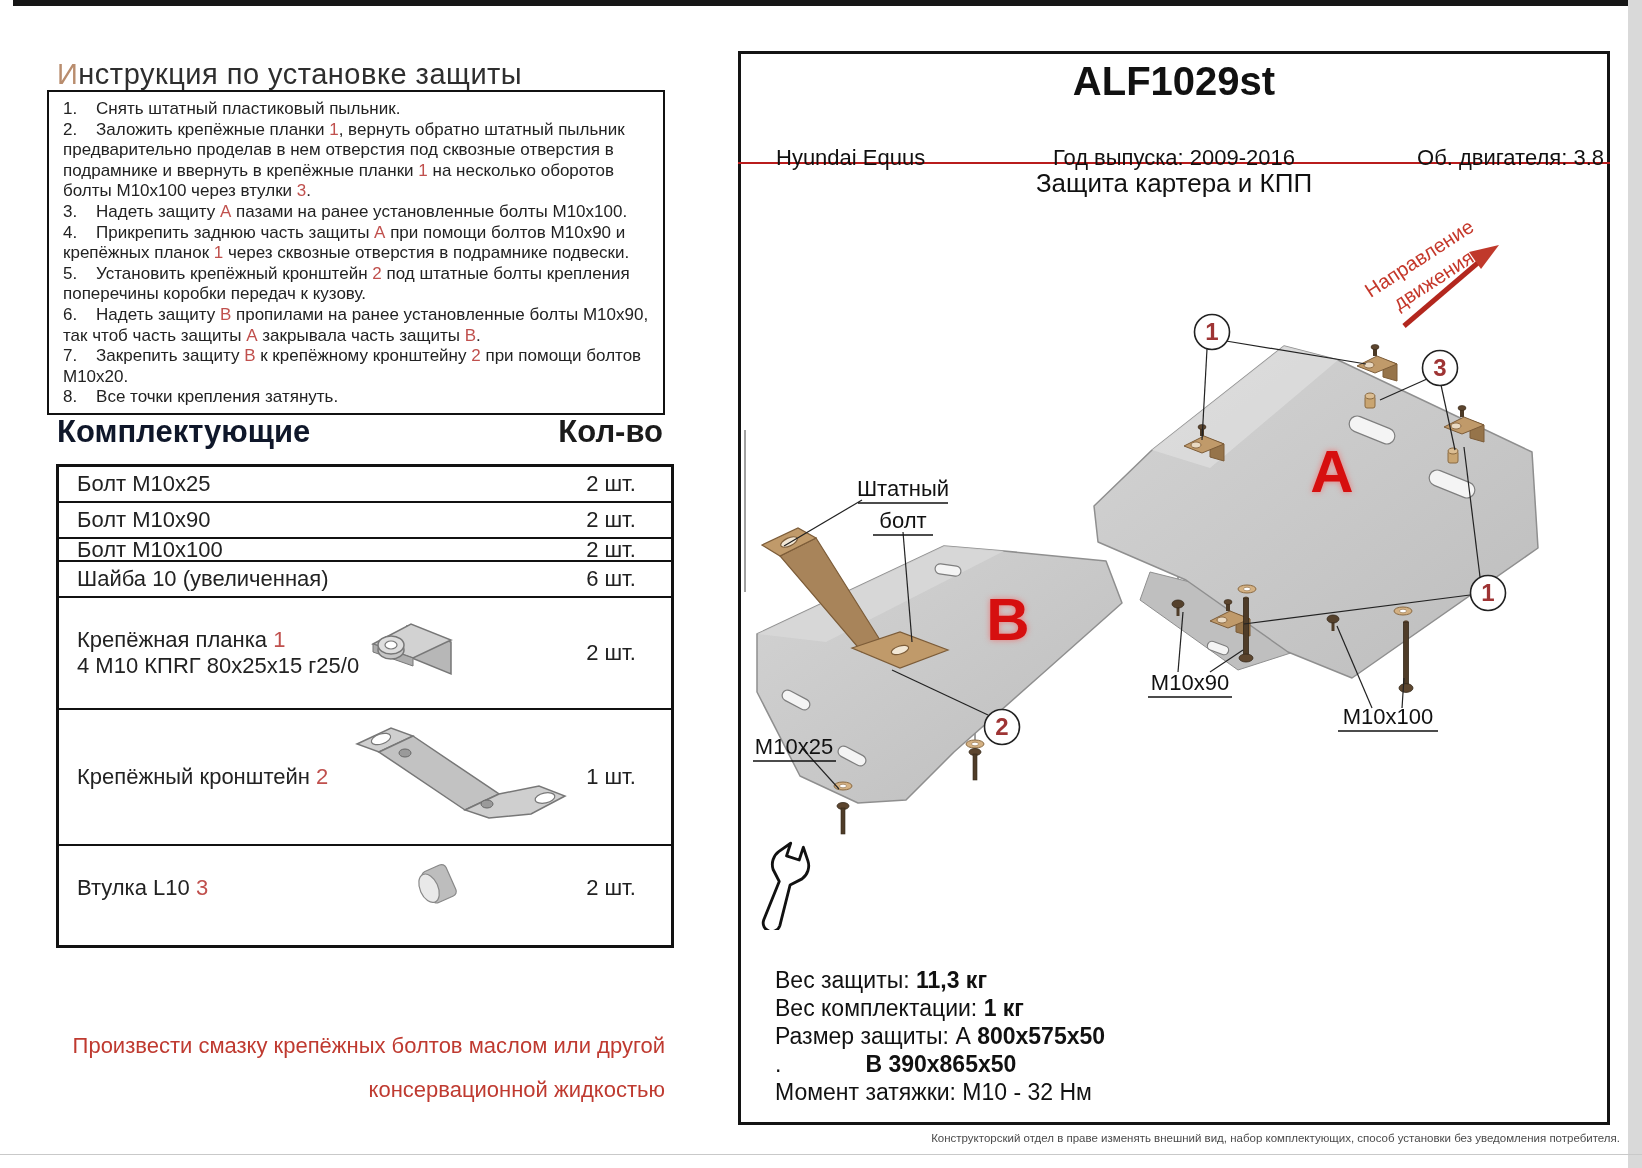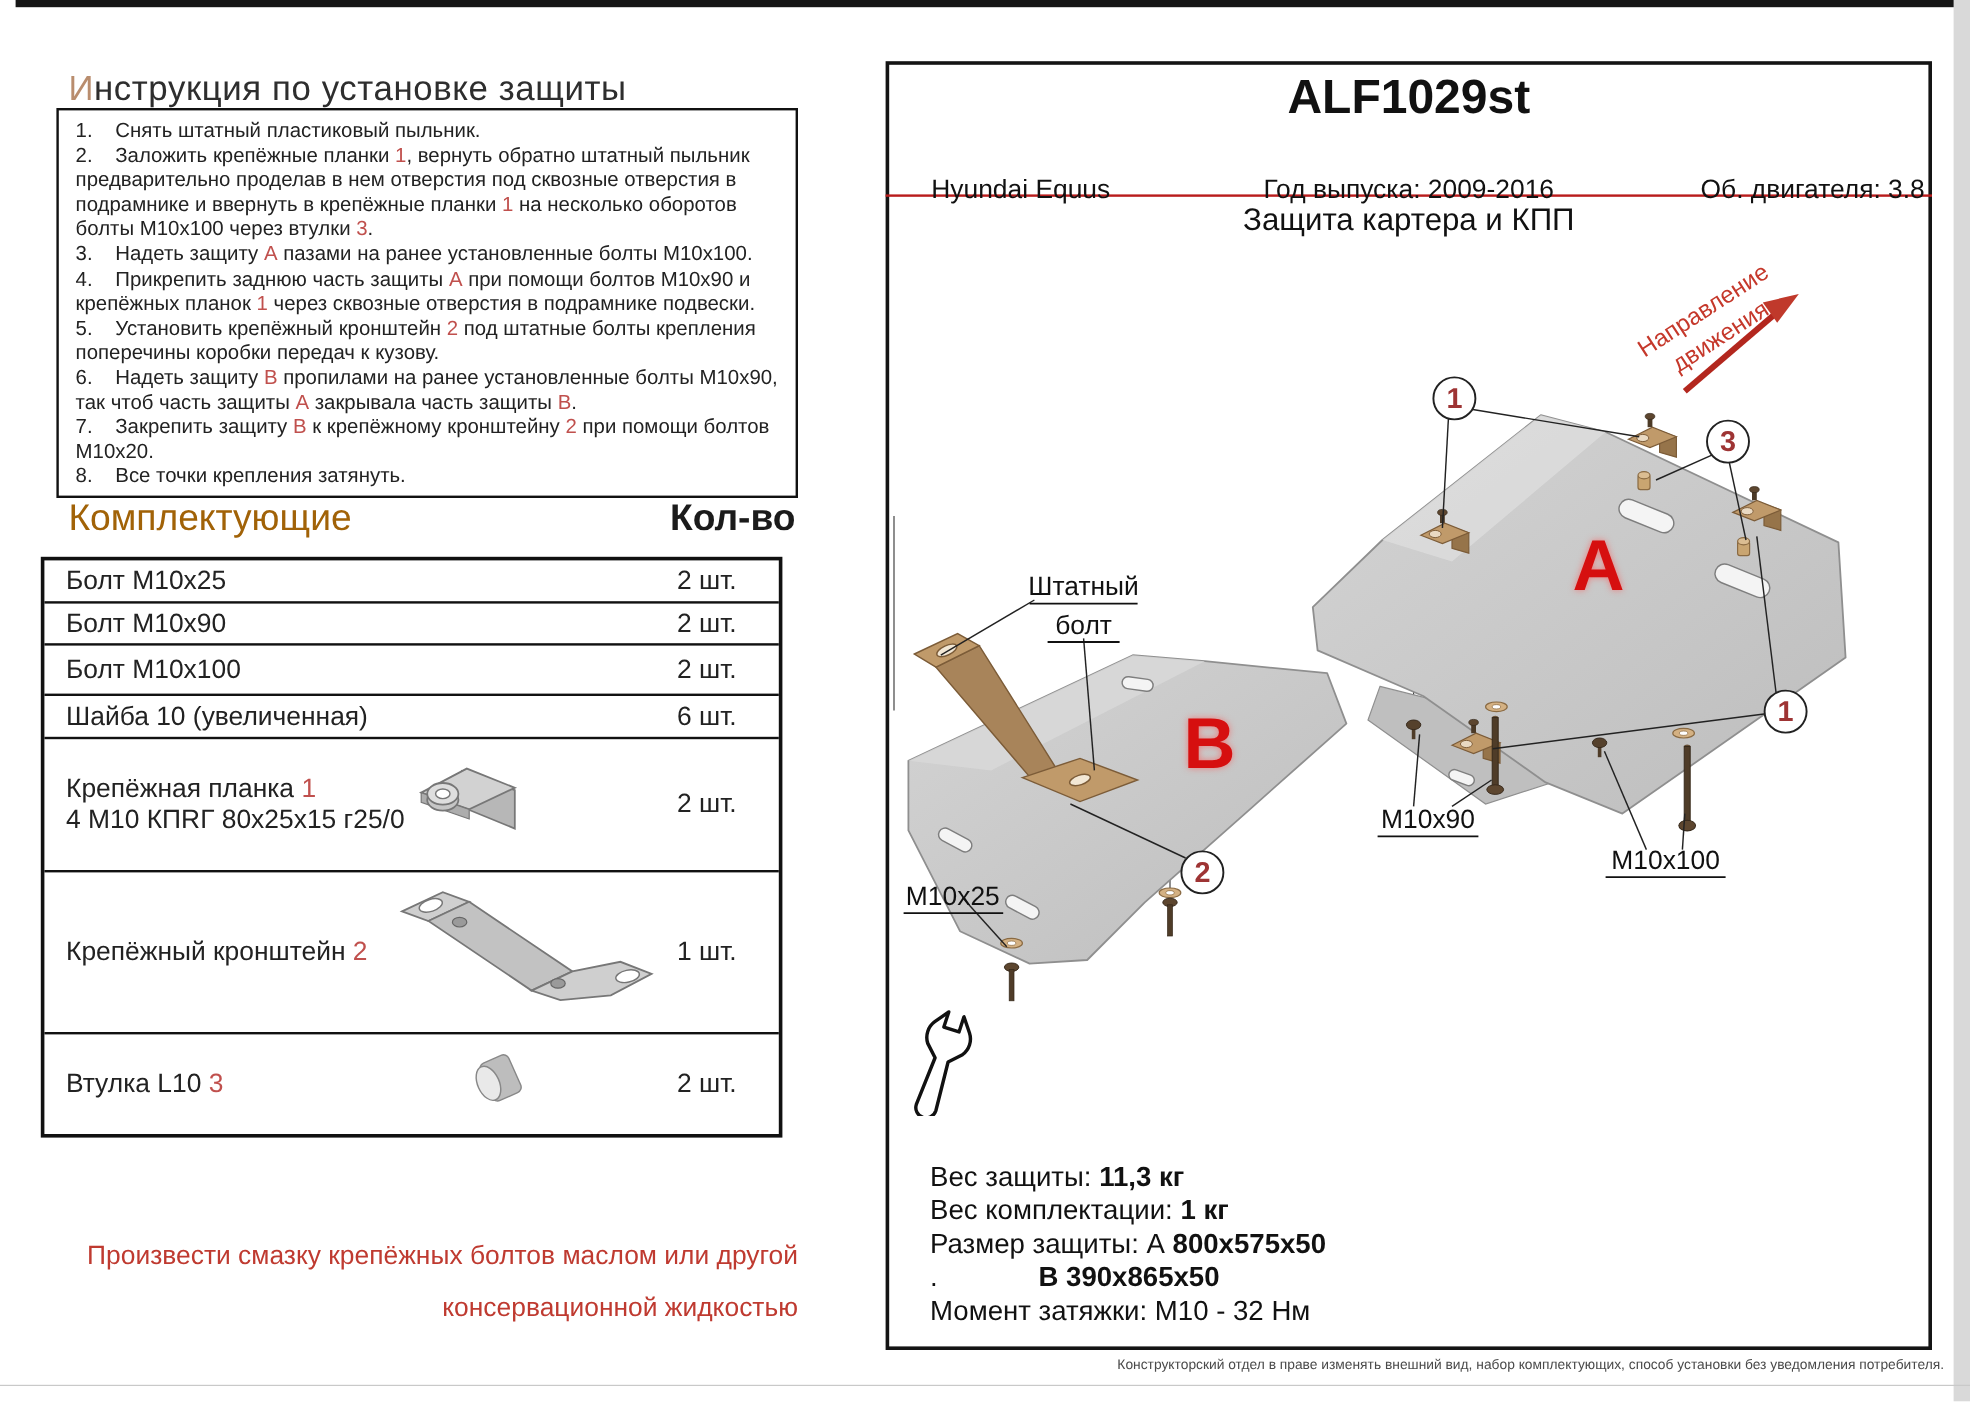--- a/index.html
+++ b/index.html
@@ -13,23 +13,23 @@
   .topstrip{left:13px;top:0;width:1629px;height:6px;background:#161616;}
   .rightstrip{left:1628px;top:0;width:14px;height:1168px;background:#d9d9d9;}
   .bottomline{left:0;top:1154px;width:1642px;height:1px;background:#c9c9c9;}
 
   
   .instr-title{left:57px;top:46px;font-size:29px;color:#2e2e2e;letter-spacing:.5px;white-space:nowrap;margin-top:12px;}
   .instr-title .first{color:#b98d6e;}
   .instr-box{left:47px;top:90px;width:618px;height:325px;border:2px solid #111;
     box-sizing:border-box;padding:7px 10px 0 14px;font-size:17px;line-height:20.6px;color:#222;}
   .instr-box p{margin:0;}
-  .comp-title{left:57px;top:414px;font-size:31px;font-weight:400;color:#a16207;}
+  .comp-title{left:57px;top:414px;font-size:31px;font-weight:700;color:#0f172a;}
   .qty-title{left:515px;top:414px;width:148px;text-align:right;font-size:31px;font-weight:600;color:#1b1b1b;}
-  .comp-table{left:34px;top:464px;width:618px;height:484px;border:3px solid #111;
+  .comp-table{left:56px;top:464px;width:618px;height:484px;border:3px solid #111;
     box-sizing:border-box;display:flex;flex-direction:column;}
   .crow{display:flex;align-items:center;border-bottom:2px solid #111;box-sizing:border-box;position:relative;}
   .crow:last-child{border-bottom:none;}
   .crow .nm{padding-left:18px;font-size:22px;color:#222;flex:1;}
   .crow .nm .l2{display:block;}
   .crow .qty{width:120px;text-align:center;font-size:22px;color:#222;flex:none;}
   .crow .ic{position:absolute;left:300px;top:50%;transform:translateY(-50%);}
   .warning{left:47px;top:1024px;width:618px;text-align:right;font-size:22px;line-height:44px;color:#bf3a30;}
 
   
@@ -82,21 +82,21 @@
 
 <div class="abs comp-table">
   <div class="crow" style="height:36px">
     <div class="nm"><span>Болт М10х25</span></div>
     <div class="qty">2 шт.</div>
   </div>
   <div class="crow" style="height:36px">
     <div class="nm"><span>Болт М10х90</span></div>
     <div class="qty">2 шт.</div>
   </div>
-  <div class="crow" style="height:42px">
+  <div class="crow" style="height:23px">
     <div class="nm"><span>Болт М10х100</span></div>
     <div class="qty">2 шт.</div>
   </div>
   <div class="crow" style="height:36px">
     <div class="nm"><span>Шайба 10 (увеличенная)</span></div>
     <div class="qty">6 шт.</div>
   </div>
   <div class="crow" style="height:112px">
     <div class="nm"><span><span>Крепёжная планка </span><span class="rd">1</span></span><span class="l2">4 М10 КПRГ 80х25х15 г25/0</span></div>
     <div class="ic">

